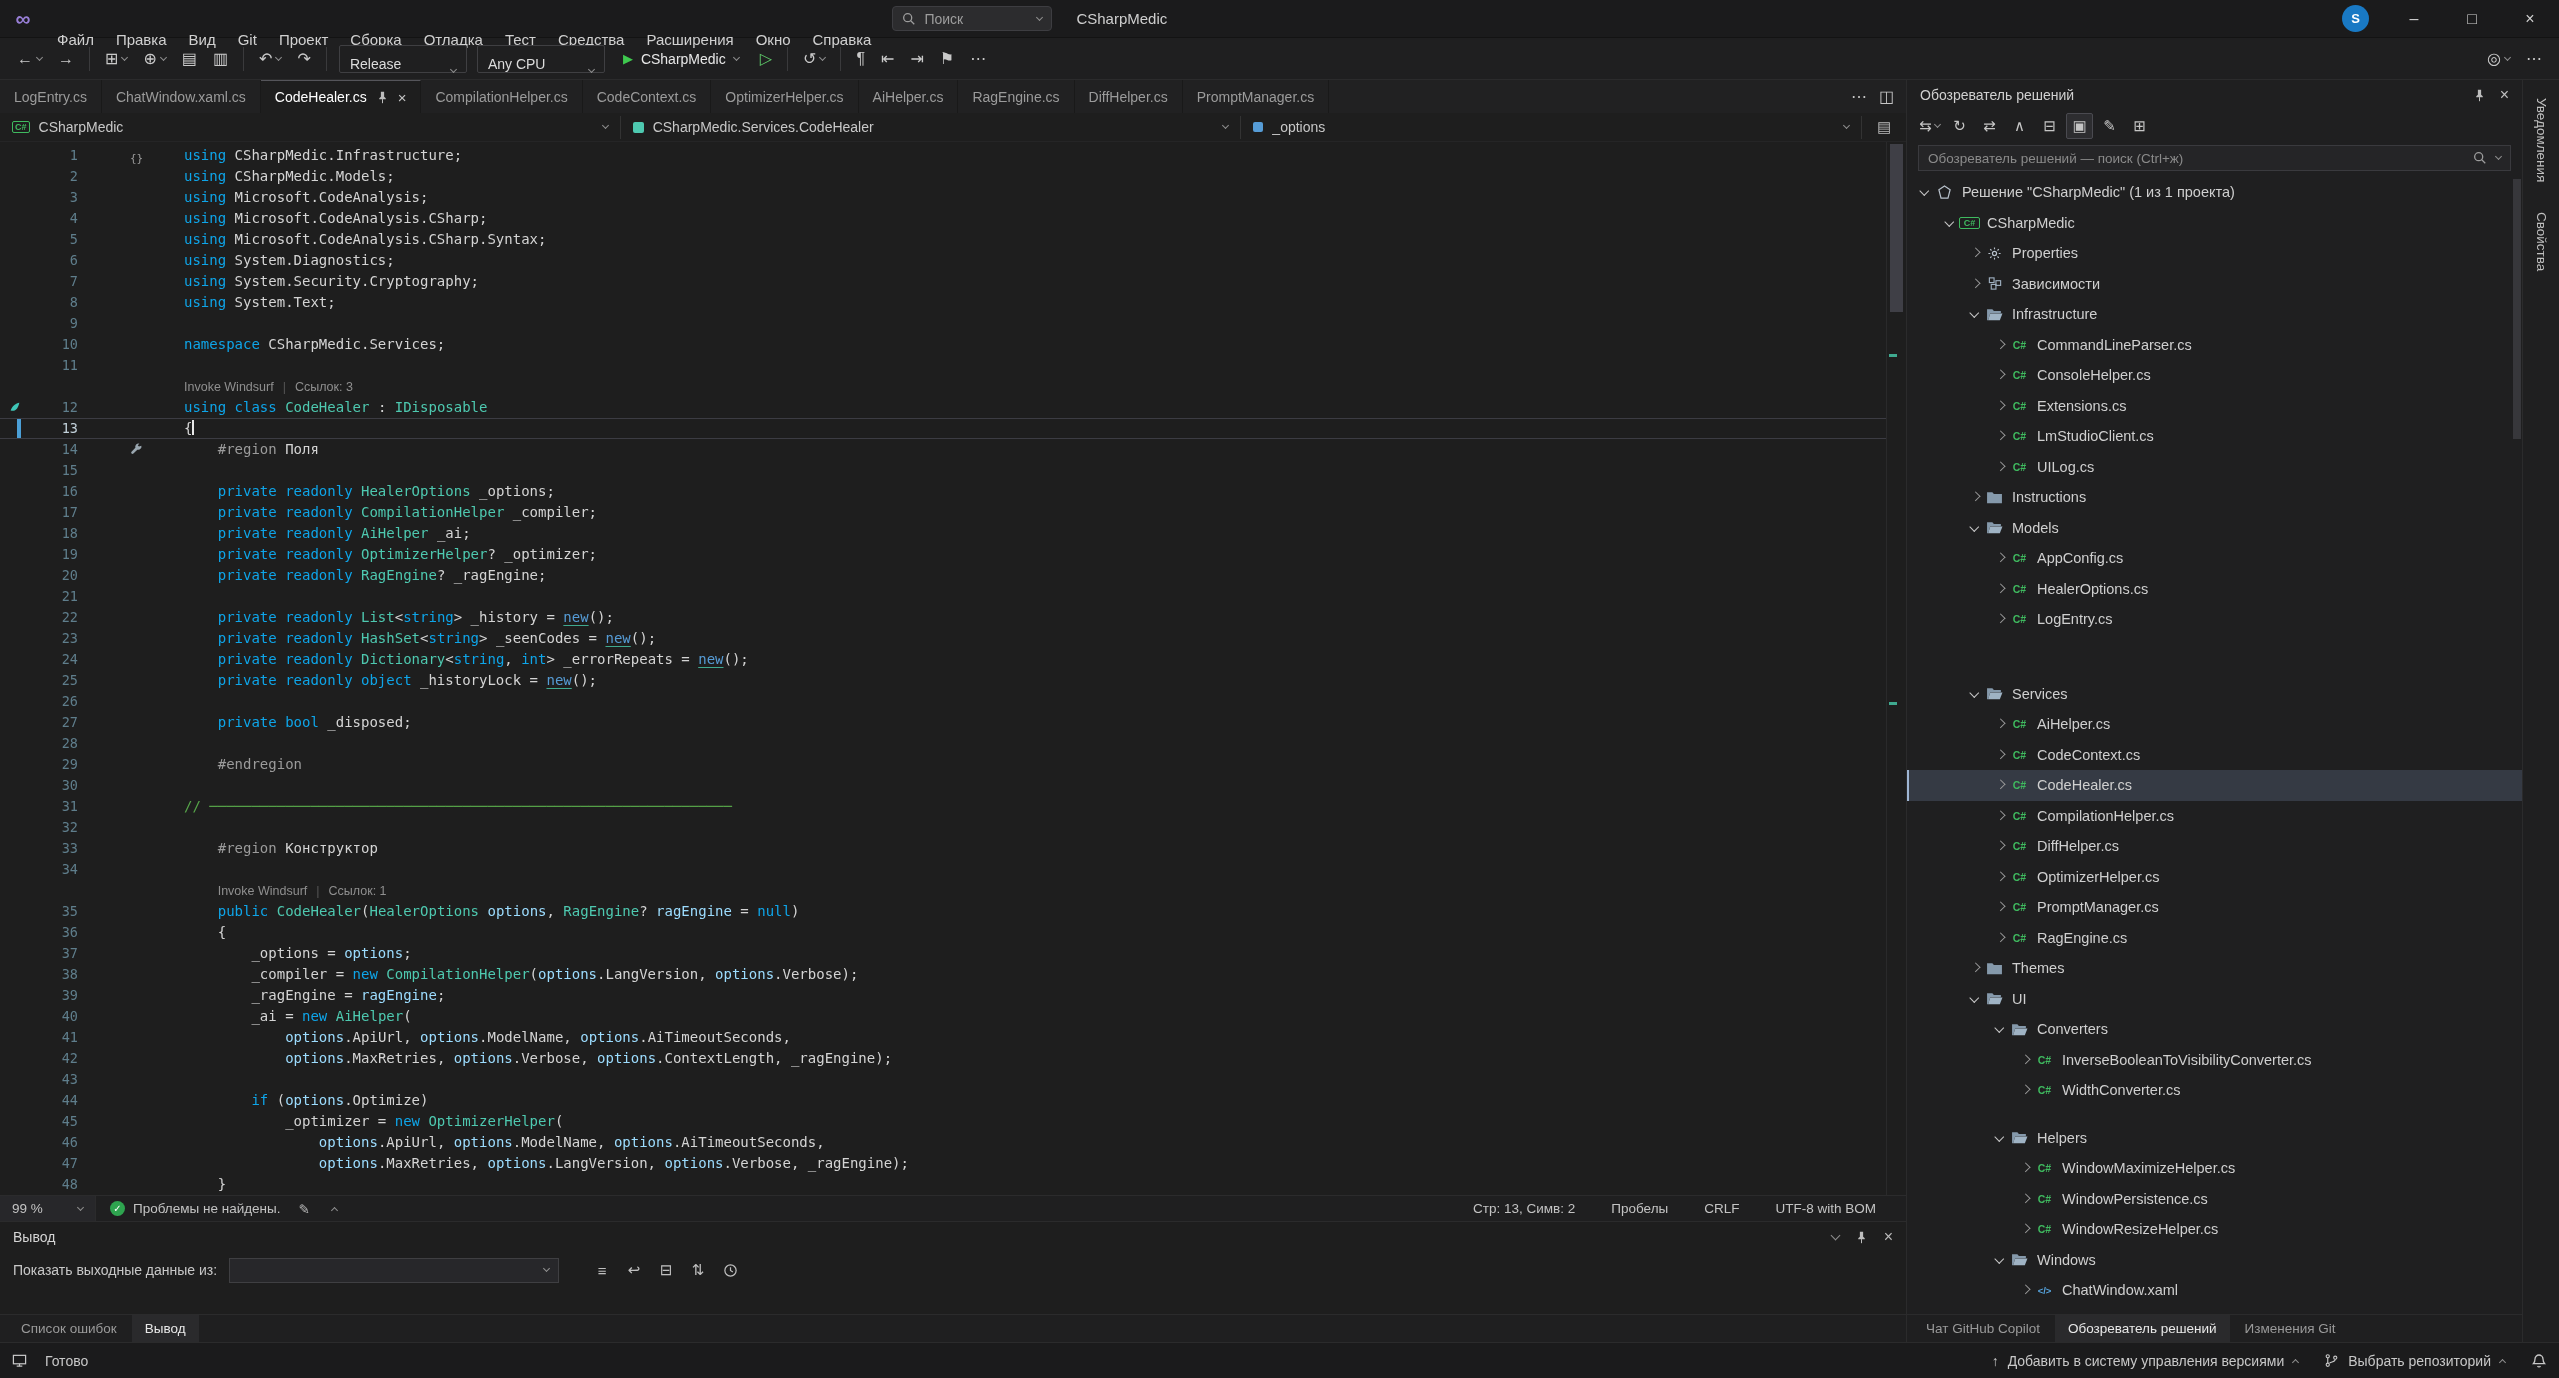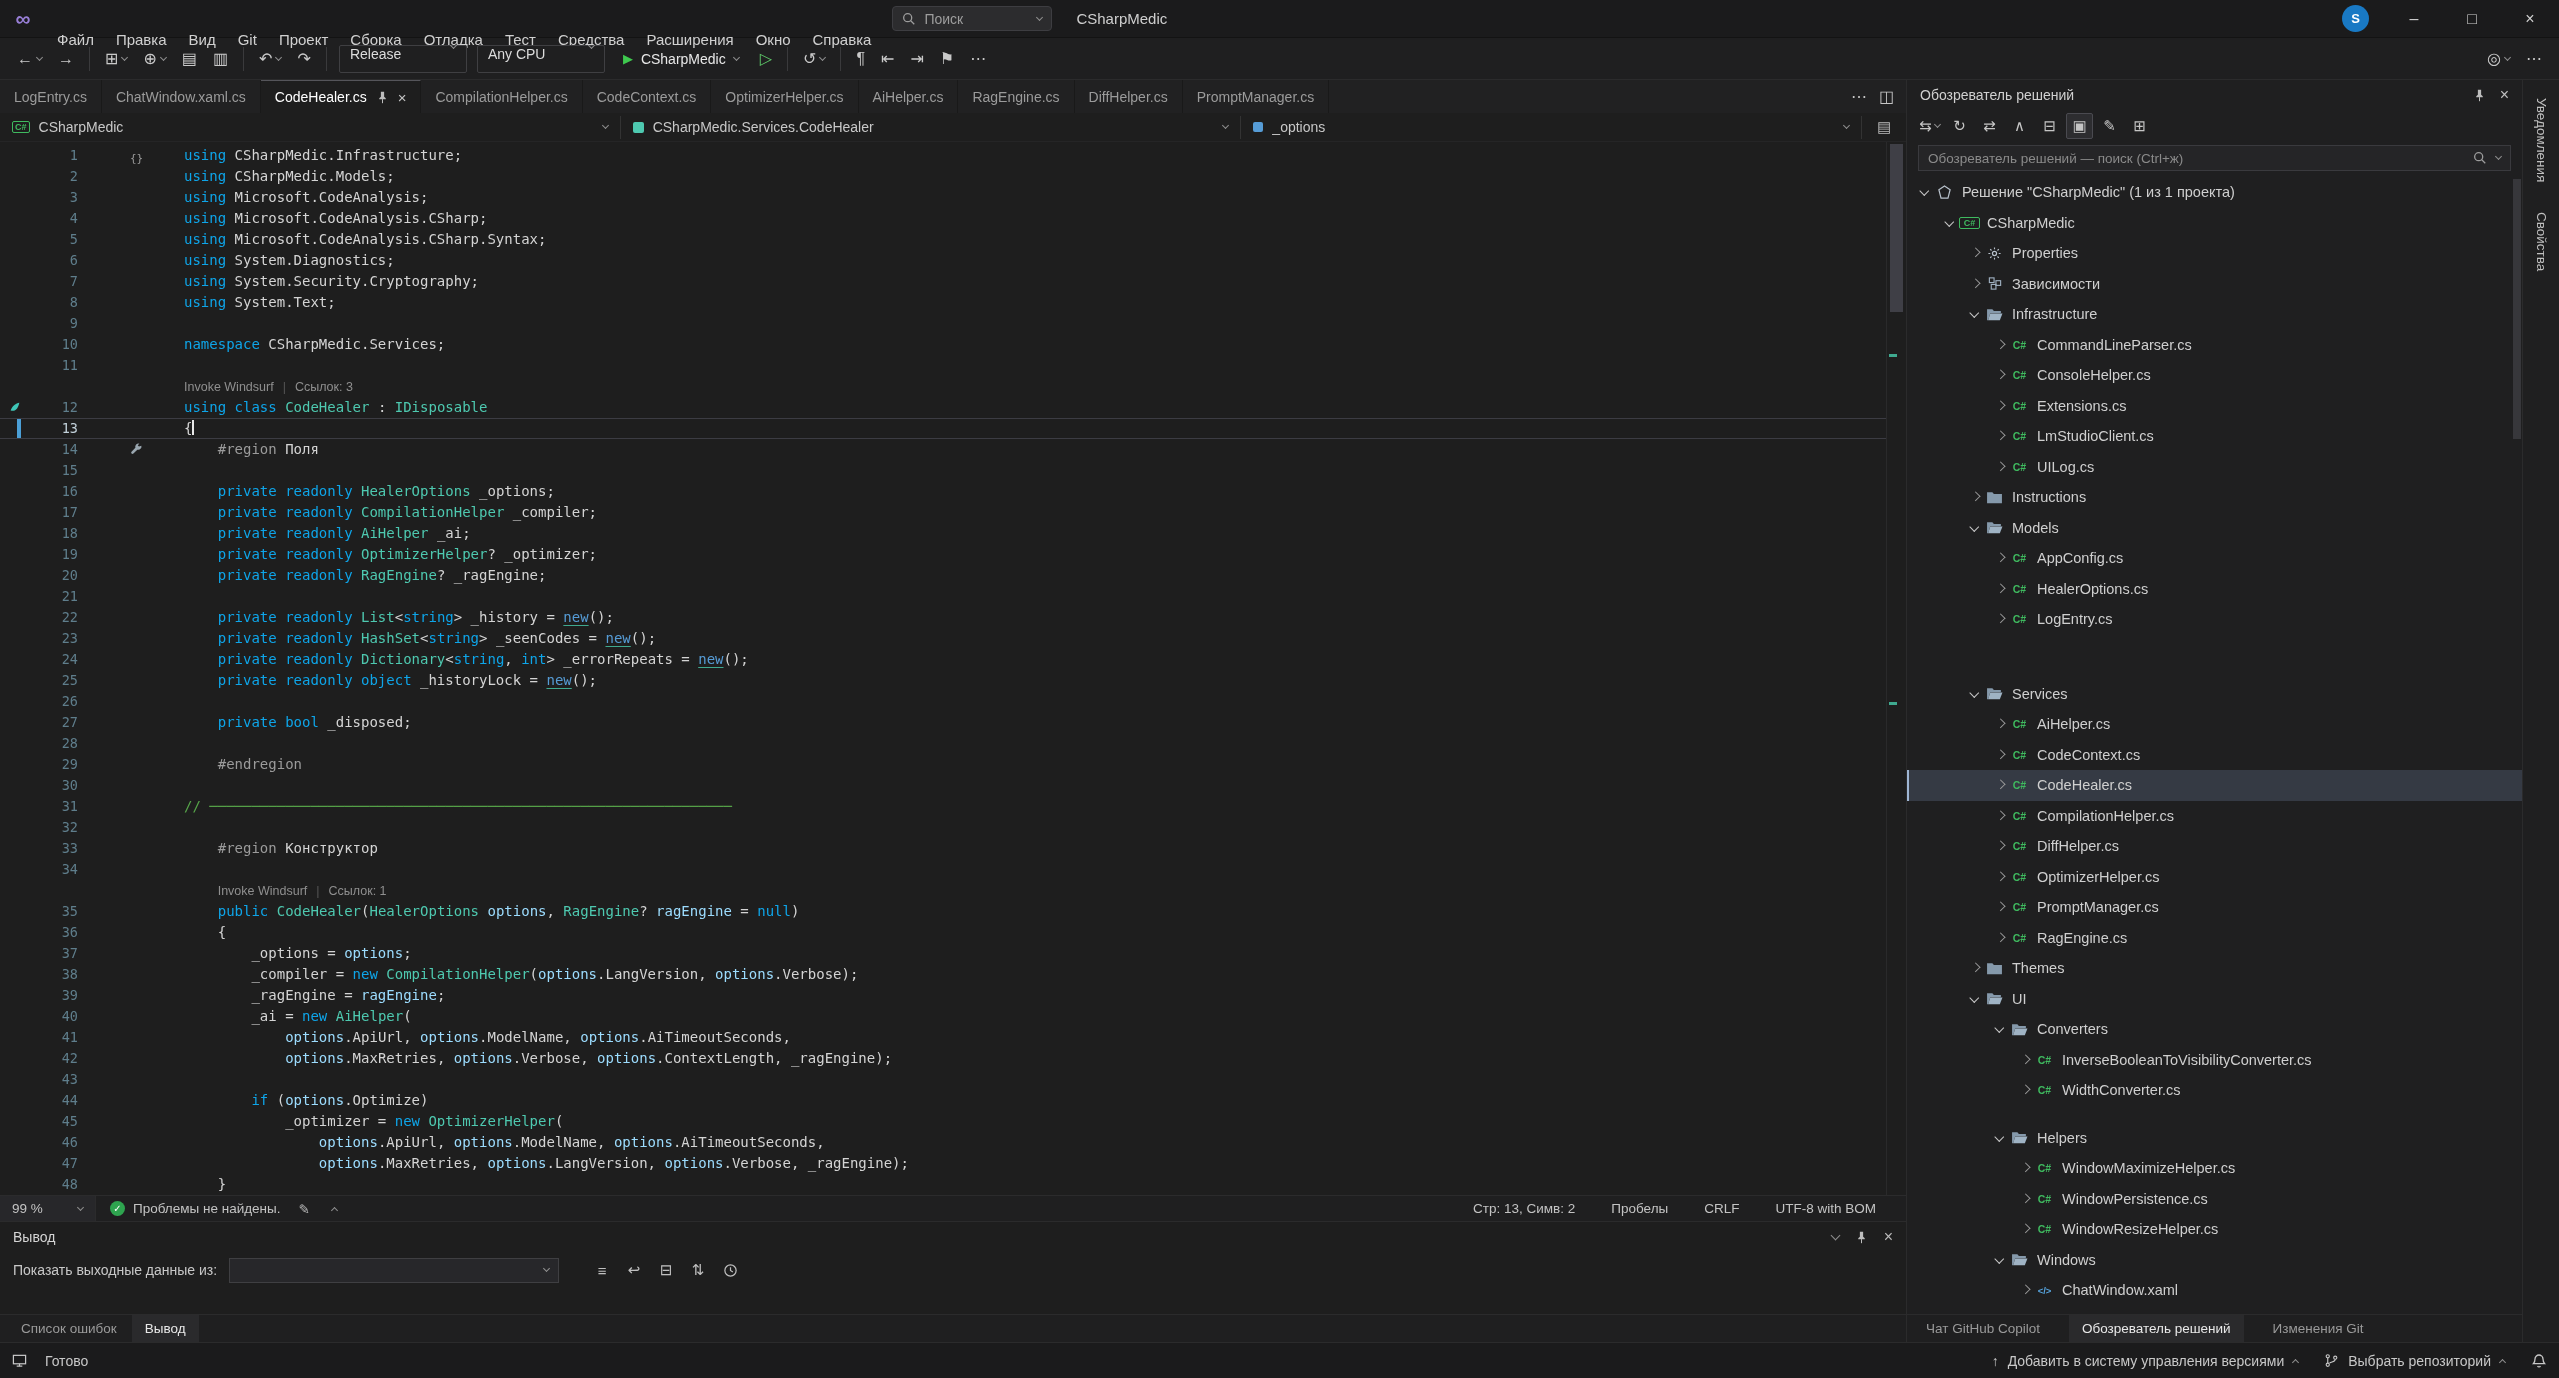--- a/index.html
+++ b/index.html
@@ -27,21 +27,21 @@
 .avatar{width:27px;height:27px;border-radius:50%;background:#1979c4;color:#fff;display:flex;align-items:center;justify-content:center;align-self:center;font-size:13px;margin-right:16px;font-weight:bold;}
 .winbtn{width:58px;display:flex;align-items:center;justify-content:center;color:#cfcfcf;font-size:16px;}
 
 
 .toolbar{height:42px;background:#1f1f20;border-bottom:1px solid #2b2b2c;display:flex;align-items:center;padding:0 10px;font-size:15px;}
 .tb-left,.tb-rt{display:flex;align-items:center;gap:2px;}
 .tb-rt{margin-left:auto;}
 .tb-btn{height:30px;padding:0 7px;display:flex;align-items:center;gap:4px;color:#c9c9c9;font-size:16px;border-radius:3px;}
 .tb-btn.green{color:#5fcb6a;}
 .tb-sep{width:1px;height:24px;background:#3a3a3c;margin:0 6px;}
-.tb-combo{height:28px;min-width:128px;padding:0 10px;margin:0 4px;background:#1f1f20;border:1px solid #3f3f42;display:flex;align-items:flex-start;justify-content:space-between;gap:10px;color:#dcdcdc;font-size:14px;border-radius:2px;}
+.tb-combo{height:28px;min-width:128px;padding:0 10px;margin:0 4px;background:#1f1f20;border:1px solid #3f3f42;display:flex;align-items:flex-end;justify-content:space-between;gap:10px;color:#dcdcdc;font-size:14px;border-radius:2px;}
 .tb-run{height:30px;padding:0 10px;margin:0 2px;display:flex;align-items:center;gap:8px;color:#e8e8e8;font-size:14px;}
 .run-play{color:#3fc94f;font-size:13px;}
 
 
 .main{display:flex;height:1262px;}
 .leftcol{width:1906px;display:flex;flex-direction:column;background:#1e1e1e;}
 
 
 .tabbar{height:33px;background:#212122;display:flex;align-items:stretch;}
 .tabs{display:flex;align-items:stretch;}
@@ -120,21 +120,21 @@
 .trow.sel{background:#353a44;box-shadow:inset 2px 0 0 #9fb6d4;}
 .tchev{display:inline-block;width:17px;height:100%;position:relative;flex:0 0 17px;}
 .tchev.closed::after{content:'';position:absolute;left:5px;top:50%;width:5.5px;height:5.5px;border-right:1.5px solid #9a9a9a;border-bottom:1.5px solid #9a9a9a;transform:translateY(-60%) rotate(-45deg);}
 .tchev.open::after{content:'';position:absolute;left:4px;top:50%;width:5.5px;height:5.5px;border-right:1.5px solid #c8c8c8;border-bottom:1.5px solid #c8c8c8;transform:translateY(-70%) rotate(45deg);}
 .ti{width:21px;flex:0 0 21px;display:flex;align-items:center;justify-content:center;}
 .ti-cs{color:#3fba5f;font-weight:bold;font-size:10.5px;}
 .ti-project{border:1px solid #3fba5f;border-radius:2px;color:#3fba5f;font-weight:bold;font-size:9px;padding:0 1px;}
 .ti-xaml{color:#58a6e0;font-weight:bold;font-size:9.5px;}
 .tlabel{margin-left:7px;font-size:14.5px;}
 .tree-thumb{position:absolute;right:1px;top:2px;width:8px;height:260px;background:#37373b;}
-.setabs{height:28px;display:flex;border-top:1px solid #2b2b2c;padding-left:6px;gap:16px;align-items:stretch;}
+.setabs{height:28px;display:flex;border-top:1px solid #2b2b2c;padding-left:6px;gap:2px;align-items:stretch;}
 
 
 .rstrip{width:37px;background:#1f1f20;border-left:1px solid #2b2b2c;display:flex;flex-direction:column;align-items:center;padding-top:10px;gap:14px;}
 .vtab{writing-mode:vertical-rl;color:#c0c0c0;font-size:13.5px;padding:8px 0;}
 
 
 .statusbar{height:36px;background:#1b1b1c;border-top:1px solid #2b2b2c;display:flex;align-items:center;padding:0 12px;font-size:14px;color:#c8c8c8;}
 .sb-left{display:flex;align-items:center;gap:18px;}
 .sb-right{margin-left:auto;display:flex;align-items:center;gap:26px;}
 .sb-item{display:flex;align-items:center;gap:9px;white-space:nowrap;}

